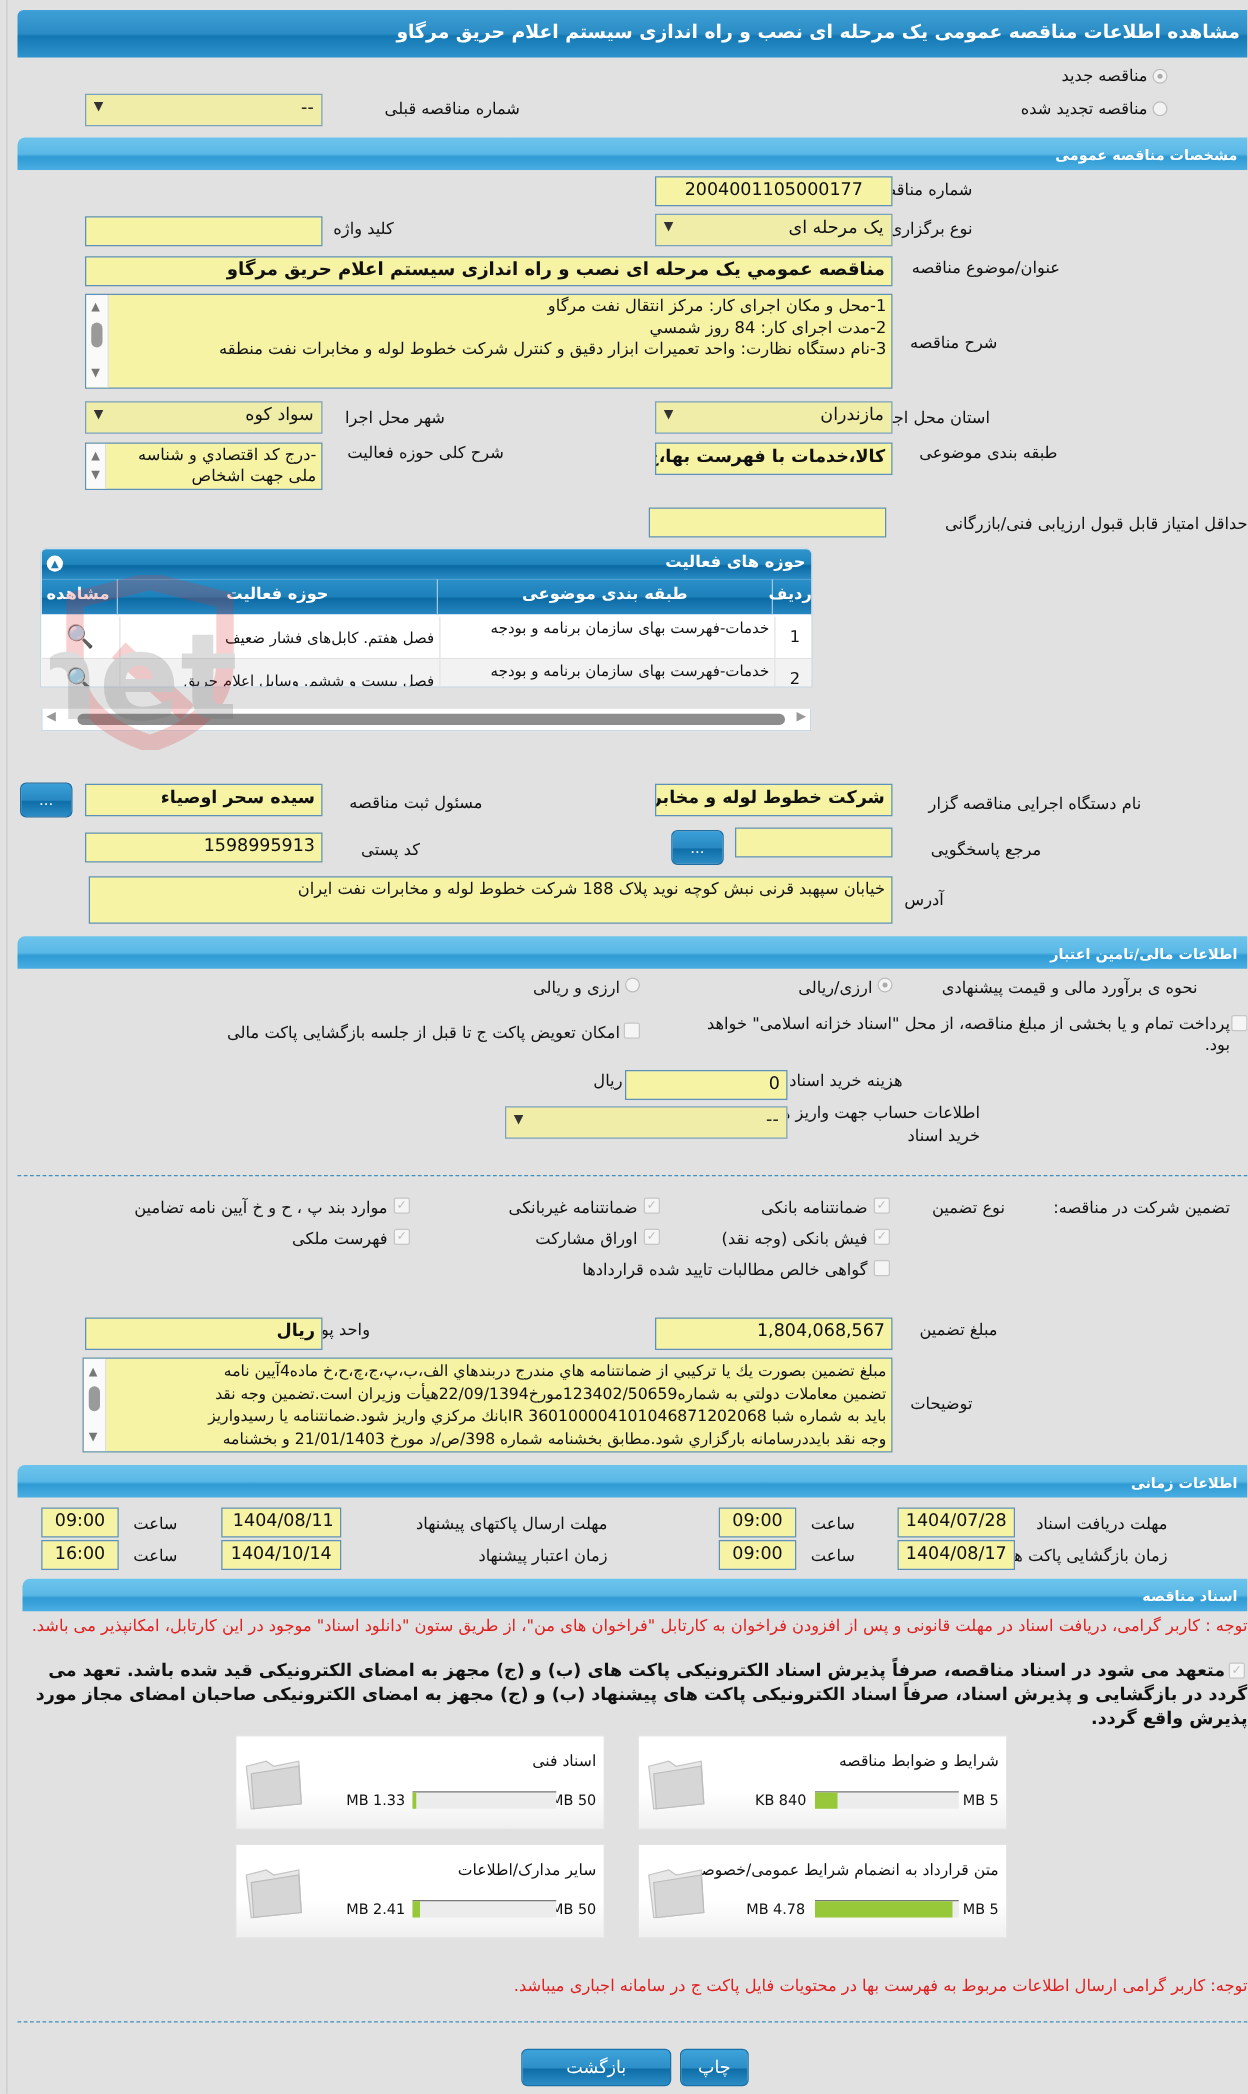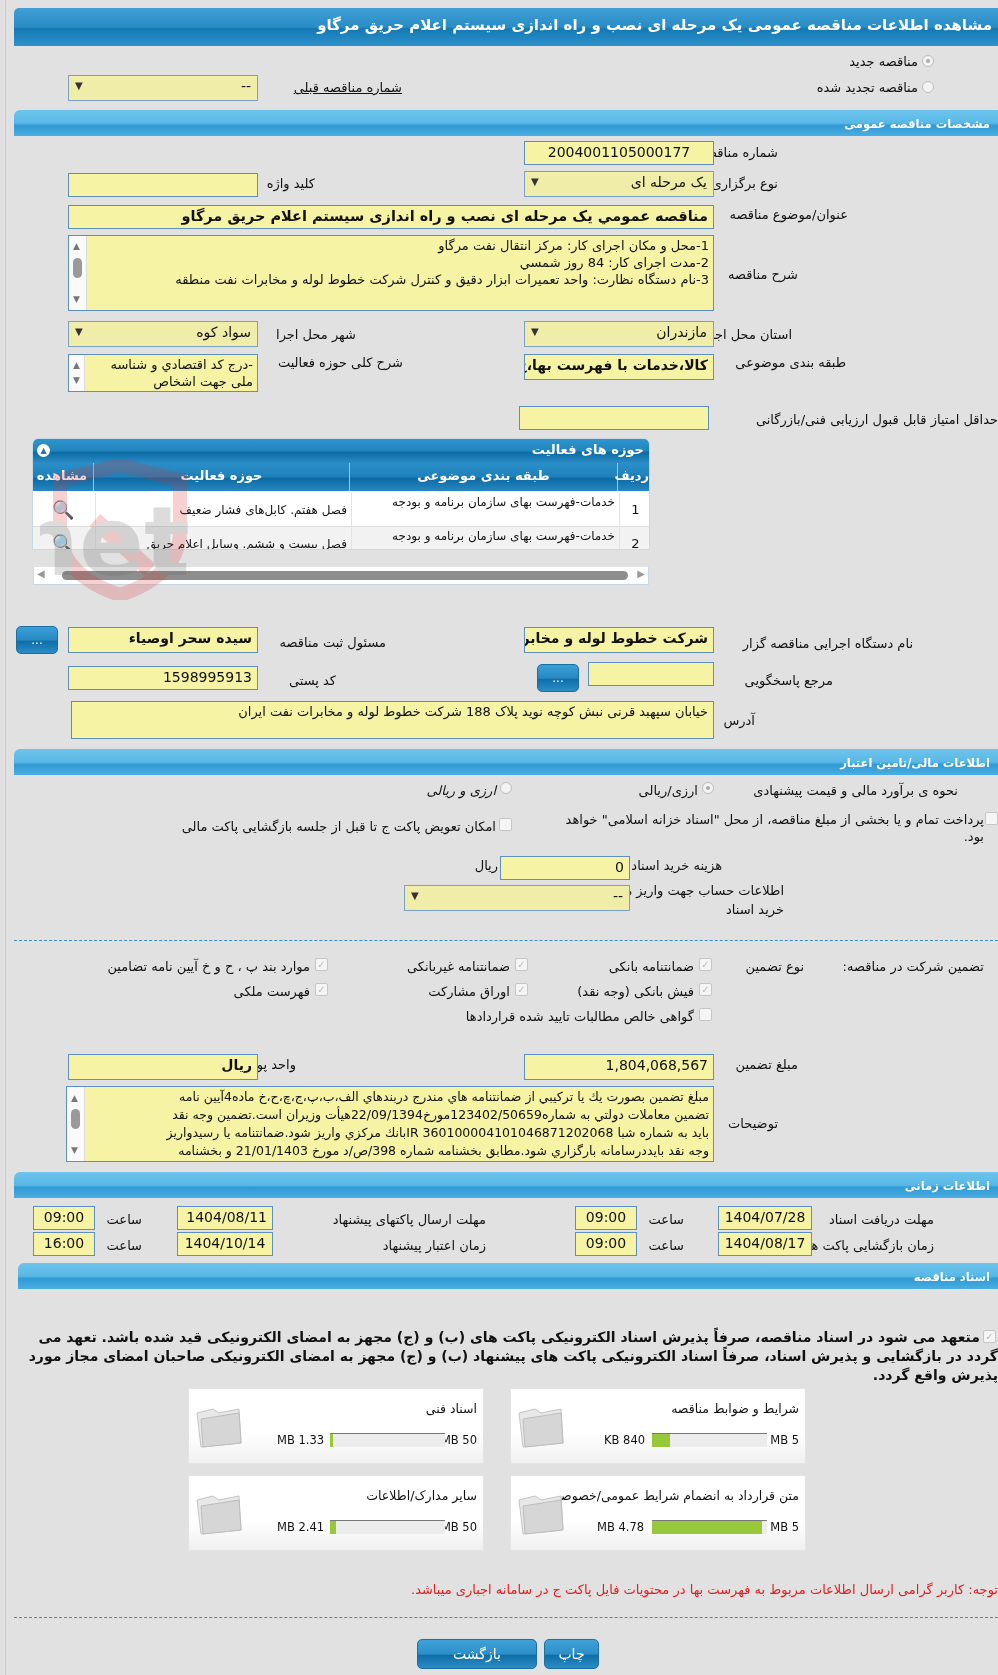--- a/index.html
+++ b/index.html
@@ -87,21 +87,21 @@
 
 <div class="page">
   <div class="leftline"></div>
 
   <div class="title-bar">مشاهده اطلاعات مناقصه عمومی یک مرحله ای نصب و راه اندازی سیستم اعلام حریق مرگاو</div>
 
   <div class="radio on" style="right:64px; top:55px;"></div>
   <div class="lbl" style="right:80px; top:54px;">مناقصه جدید</div>
   <div class="radio" style="right:64px; top:81px;"></div>
   <div class="lbl" style="right:80px; top:80px;">مناقصه تجدید شده</div>
-  <div class="lbl" style="right:596px; top:80px;text-decoration:underline;">شماره مناقصه قبلی</div>
+  <div class="lbl" style="right:582px; top:80px;">شماره مناقصه قبلی</div>
   <div class="select" style="left:68px; top:75px; width:190px; height:26px;">
     <span>--</span>
     <span class="caret">▼</span>
   </div>
 
   <div class="section-bar" style="top:110px;">مشخصات مناقصه عمومی</div>
 
   <div class="lbl" style="right:220px; top:145px;">شماره مناقصه</div>
   <div class="field ltr" style="left:524px; top:141px; width:190px; height:24px; text-align:center;">2004001105000177</div>
 
@@ -207,21 +207,21 @@
 
   <div class="lbl" style="right:243px; top:713px;">آدرس</div>
   <div class="field" style="left:71px; top:701px; width:643px; height:38px; font-size:13px;">خیابان سپهبد قرنی نبش کوچه نوید پلاک 188 شرکت خطوط لوله و مخابرات نفت ایران</div>
 
   <div class="section-bar" style="top:749px;">اطلاعات مالی/تامین اعتبار</div>
 
   <div class="lbl" style="right:40px; top:783px;">نحوه ی برآورد مالی و قیمت پیشنهادی</div>
   <div class="radio on" style="right:284px; top:782px;"></div>
   <div class="lbl" style="right:300px; top:783px;">ارزی/ریالی</div>
   <div class="radio" style="right:486px; top:782px;"></div>
-  <div class="lbl" style="right:502px; top:783px;font-style:italic;">ارزی و ریالی</div>
+  <div class="lbl" style="right:502px; top:783px;">ارزی و ریالی</div>
 
   <div class="chk" style="right:0px; top:812px;"></div>
   <div class="lbl" style="right:14px; top:811px; width:440px; white-space:normal; line-height:17px;">پرداخت تمام و یا بخشی از مبلغ مناقصه، از محل "اسناد خزانه اسلامی" خواهد بود.</div>
   <div class="chk" style="right:486px; top:818px;"></div>
   <div class="lbl" style="right:502px; top:819px;">امکان تعویض پاکت ج تا قبل از جلسه بازگشایی پاکت مالی</div>
 
   <div class="lbl" style="right:276px; top:858px;">هزینه خرید اسناد</div>
   <div class="field ltr" style="left:500px; top:856px; width:130px; height:24px;">0</div>
   <div class="lbl" style="right:500px; top:858px;">ریال</div>
   <div class="lbl" style="right:214px; top:881px; width:200px; white-space:normal; line-height:19px;">اطلاعات حساب جهت واریز هزینه خرید اسناد</div>
@@ -287,20 +287,21 @@
   <div class="lbl" style="right:314px; top:1238px;">ساعت</div>
   <div class="field ltr" style="left:575px; top:1232px; width:62px; height:24px; text-align:center;">09:00</div>
 
   <div class="lbl" style="right:512px; top:1238px;">زمان اعتبار پیشنهاد</div>
   <div class="field ltr" style="left:177px; top:1232px; width:96px; height:24px; text-align:center;">1404/10/14</div>
   <div class="lbl" style="right:856px; top:1238px;">ساعت</div>
   <div class="field ltr" style="left:33px; top:1232px; width:62px; height:24px; text-align:center;">16:00</div>
 
   <div class="section-bar" style="top:1263px; left:18px; width:980px;">اسناد مناقصه</div>
 
+  <div class="notice" style="right:0px; top:1292px; width:990px; line-height:19px;">توجه : کاربر گرامی، دریافت اسناد در مهلت قانونی و پس از افزودن فراخوان به کارتابل "فراخوان های من"، از طریق ستون "دانلود اسناد" موجود در این کارتابل، امکانپذیر می باشد.</div>
 
   <div class="chk" style="right:2px; top:1330px;">✓</div>
   <div class="lbl" style="right:0px; top:1328px; width:990px; white-space:normal; font-weight:bold; font-size:14px; line-height:19px; text-indent:18px;">متعهد می شود در اسناد مناقصه، صرفاً پذیرش اسناد الکترونیکی پاکت های (ب) و (ج) مجهز به امضای الکترونیکی قید شده باشد. تعهد می گردد در بازگشایی و پذیرش اسناد، صرفاً اسناد الکترونیکی پاکت های پیشنهاد (ب) و (ج) مجهز به امضای الکترونیکی صاحبان امضای مجاز مورد پذیرش واقع گردد.</div>
 
   <div class="doc-card" style="left:510px; top:1388px;">
     <div class="name">شرایط و ضوابط مناقصه</div>
     <div class="max">5 MB</div>
     <div class="bar">
         <div class="fill" style="width:16%; left:0; right:auto;"></div>
       </div>

